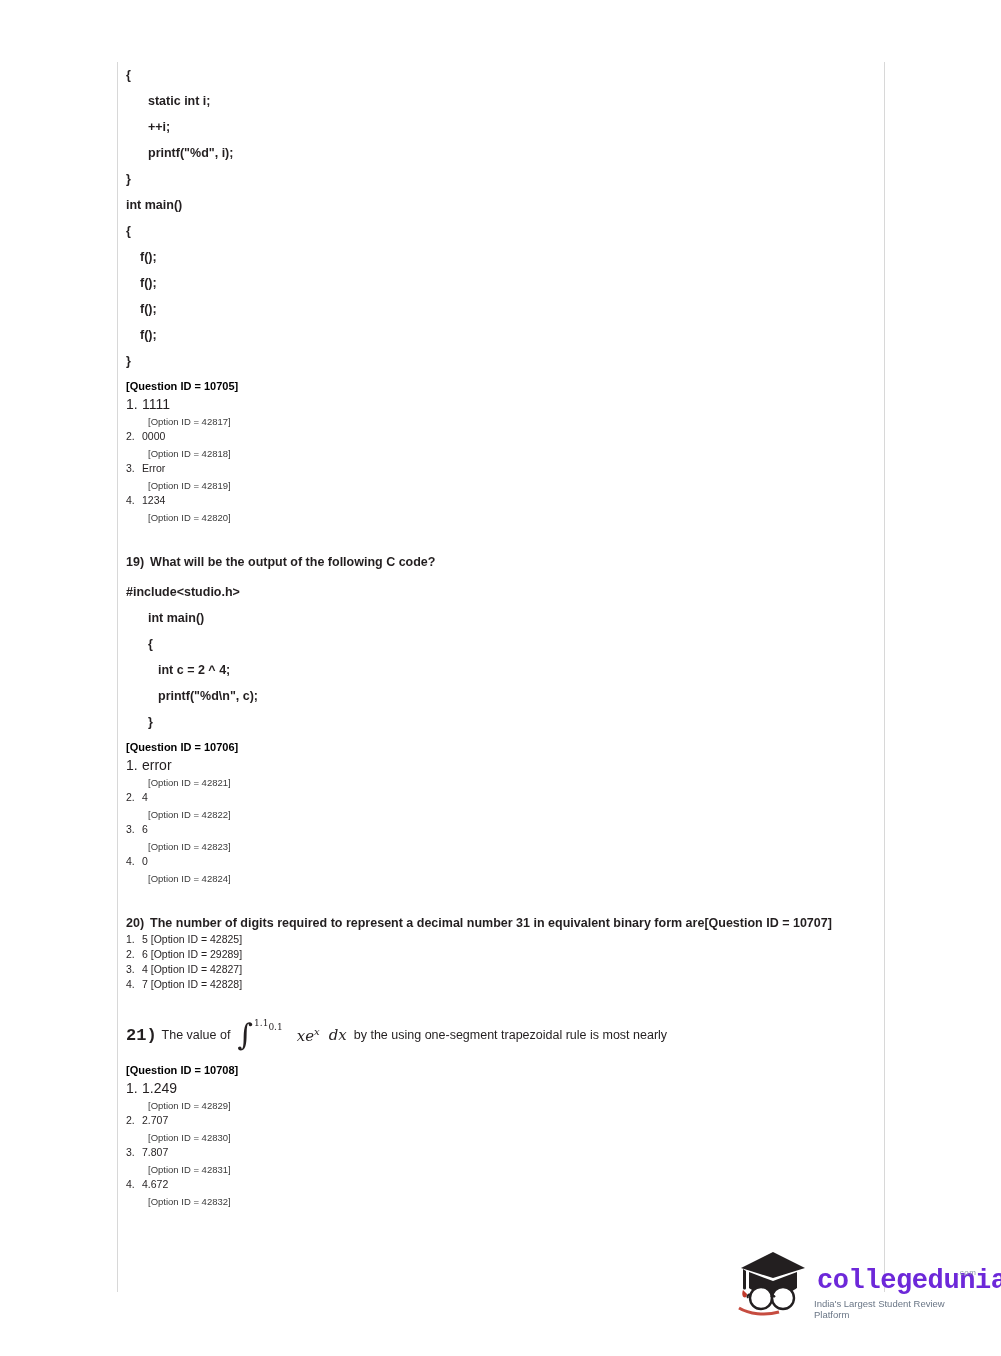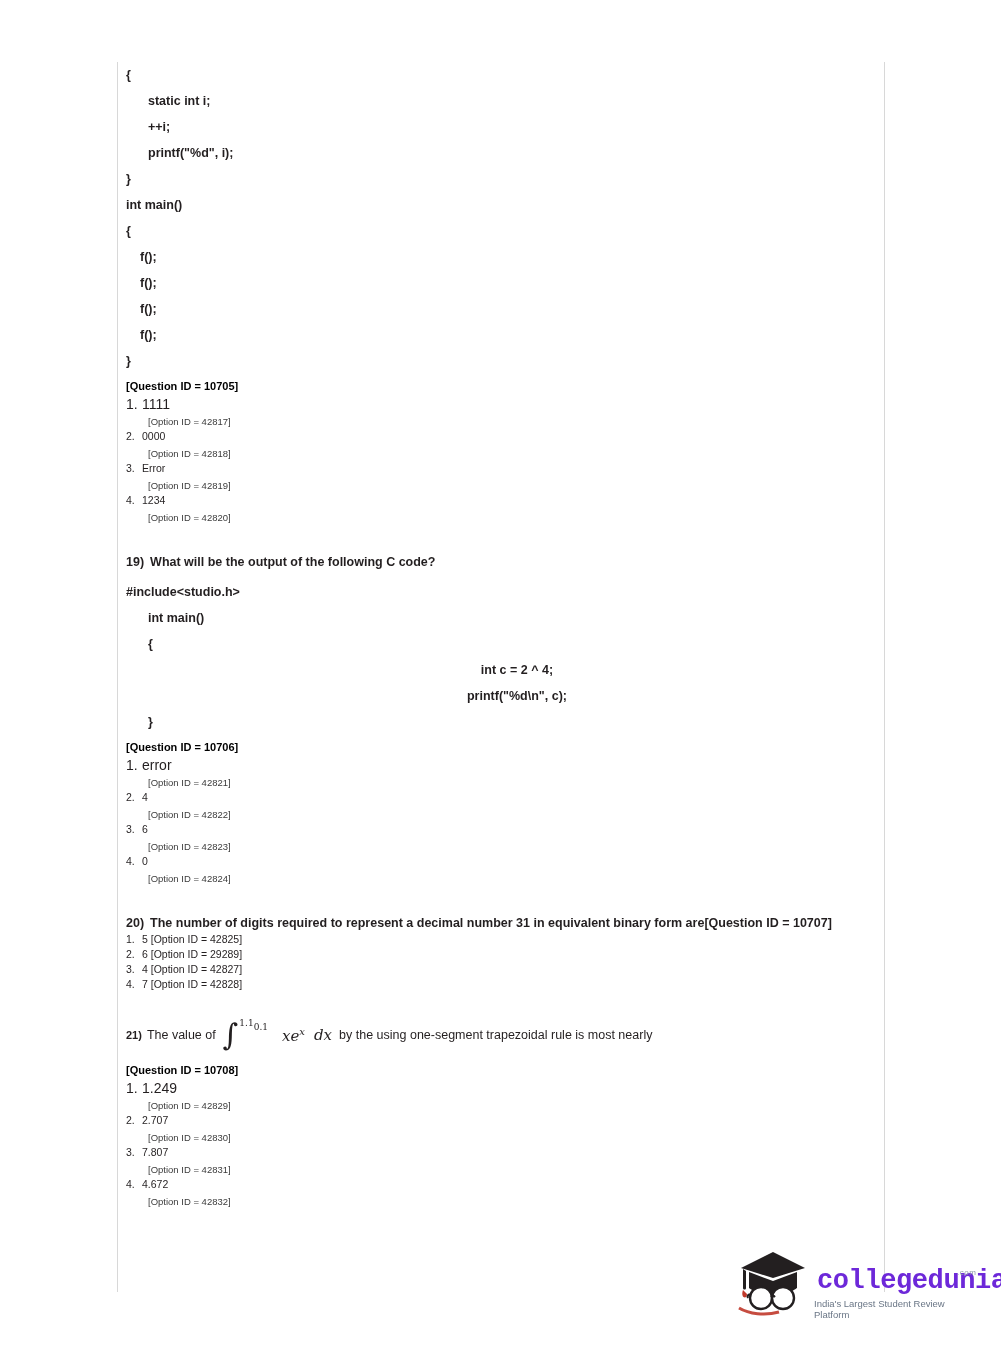--- a/index.html
+++ b/index.html
@@ -48,21 +48,21 @@
 
   .code-line {
     font-size: 12.5px;
     font-weight: bold;
     line-height: 26px;
     white-space: pre;
     color: #231f20;
   }
   .i1 { padding-left: 14px; }
   .i2 { padding-left: 22px; }
-  .i3 { padding-left: 32px; text-align: center; }
+  .i3 { padding-left: 32px; }
 
   .qid {
     font-size: 11px;
     font-weight: bold;
     margin-top: 6px;
     color: #000000;
   }
   .question {
     font-size: 12.5px;
     font-weight: bold;
@@ -92,21 +92,21 @@
 
   
   .math-line {
     font-size: 12.5px;
     color: #231f20;
     display: flex;
     align-items: center;
     gap: 5px;
     flex-wrap: wrap;
   }
-  .math-line .qnum { font-weight: bold; font-size: 11px; }
+  .math-line .qnum { font-weight: bold; font-size: 17px; font-family: Liberation Mono, monospace; }
   .integral {
     display: inline-flex;
     align-items: center;
     font-family: "DejaVu Serif", serif;
     position: relative;
     margin: 0 2px;
   }
   .int-sign {
     font-size: 30px;
     line-height: 26px;

